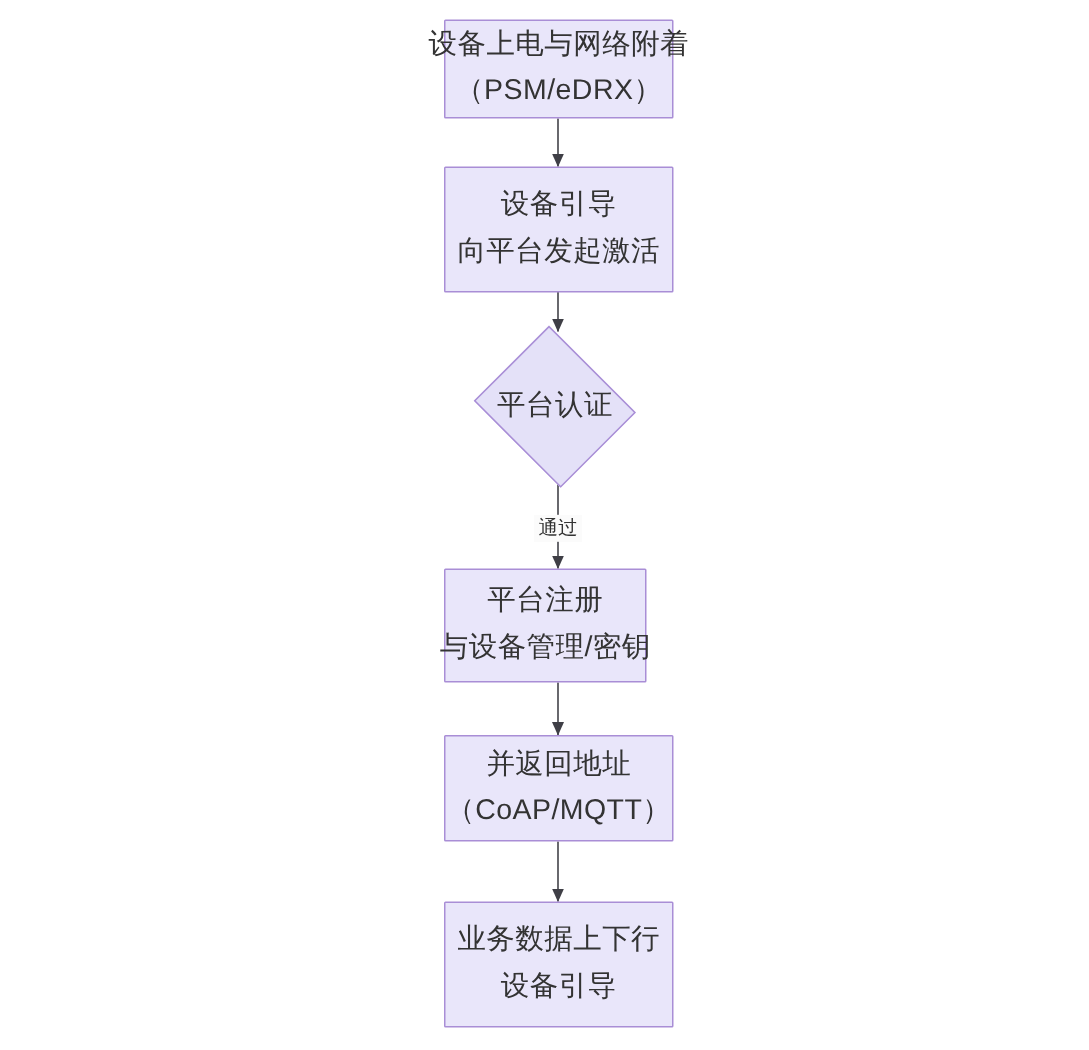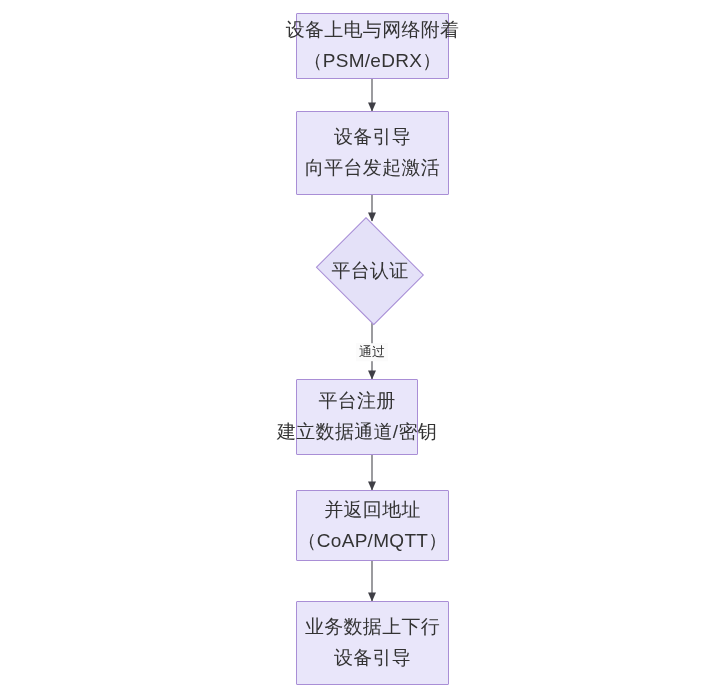--- a/index.html
+++ b/index.html
@@ -123,23 +123,23 @@
     <span class="node-line">向平台发起激活</span>
   </div>
 
   <div class="node-decision-wrap" id="node-n3" style="left: 312px; top: 221px; width: 116px; height: 100px;">
     <div class="node-decision-shape" style="width: 82px; height: 70.7px;"></div>
     <div class="node-decision-label">
       <span class="node-line">平台认证</span>
     </div>
   </div>
 
-  <div class="node node-process" id="node-n4" style="left: 296px; top: 379px; width: 122px; height: 76px;">
+  <div class="node node-process" id="node-n4" style="left: 296px; top: 379px; width: 135px; height: 76px;">
     <span class="node-line">平台注册</span>
-    <span class="node-line">建立数据通道/密钥</span>
+    <span class="node-line">与设备管理/密钥</span>
   </div>
 
   <div class="node node-process" id="node-n5" style="left: 296px; top: 490px; width: 153px; height: 71px;">
     <span class="node-line">并返回地址</span>
     <span class="node-line">（CoAP/MQTT）</span>
   </div>
 
   <div class="node node-process" id="node-n6" style="left: 296px; top: 601px; width: 153px; height: 84px;">
     <span class="node-line">业务数据上下行</span>
     <span class="node-line">设备引导</span>

